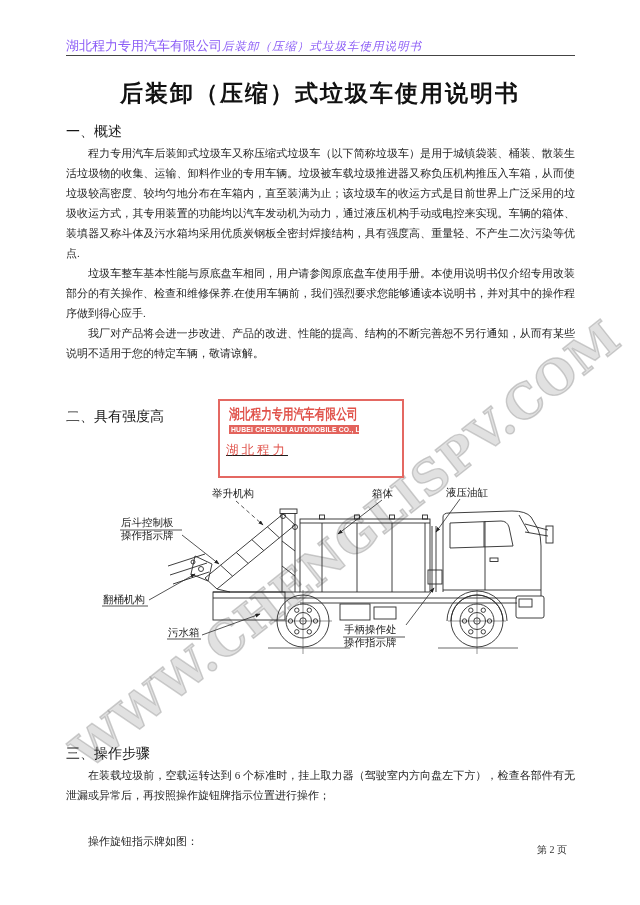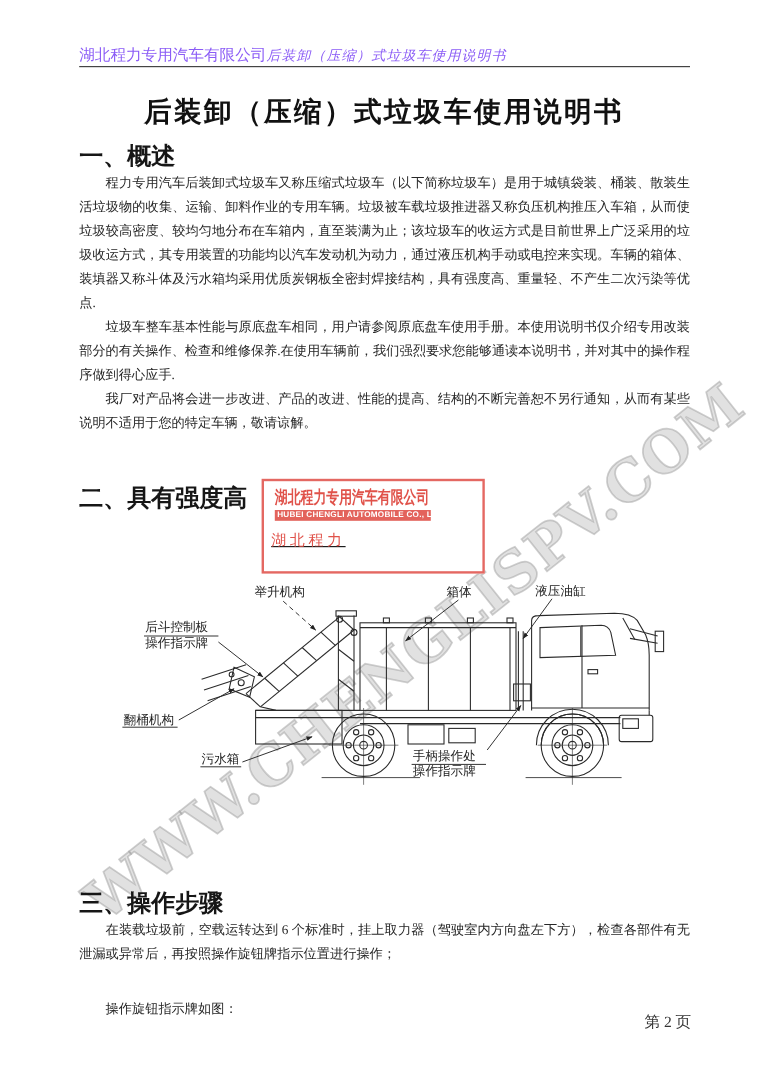--- a/index.html
+++ b/index.html
@@ -8,28 +8,28 @@
   .abs{position:absolute;}
   
   .hdr{left:66px;top:37px;width:520px;font-size:13px;color:#8b5cf6;white-space:nowrap;z-index:2;}
   .hdr .h2{font-size:11.5px;font-style:italic;letter-spacing:1px;}
   .hdr-rule{left:66px;top:55px;width:509px;height:0;border-top:1.3px solid #444;z-index:2;}
   
   .title{left:0;top:78px;width:640px;text-align:center;font-size:23px;font-weight:bold;
          letter-spacing:2px;font-family:"Liberation Sans",sans-serif;color:#111;z-index:2;}
   
   .text-col{left:66px;top:122px;width:509px;z-index:2;}
-  .sec-h{font-size:20px;font-weight:bold;font-family:"Liberation Sans",sans-serif;
+  .sec-h{font-size:14px;font-weight:normal;font-family:"Liberation Sans",sans-serif;
          color:#161616;line-height:18px;margin:0 0 3px 0;}
   .para{font-size:11px;line-height:20px;text-align:justify;text-indent:2em;margin:0;color:#262626;}
   .sec2-h{left:66px;top:407px;z-index:2;}
   .sec3{left:66px;top:744px;width:509px;z-index:2;}
   .sec3 .gap{margin-top:26px;}
   
-  .footer{left:537px;top:843px;font-size:13px;color:#333;z-index:2;}
+  .footer{left:537px;top:843px;font-size:10px;color:#333;z-index:2;}
   
   .wm{left:10px;top:537px;width:620px;text-align:center;transform:rotate(-38.5deg);
       font-family:"DejaVu Serif",serif;font-weight:bold;font-size:47px;letter-spacing:1px;
       color:rgba(193,193,193,0.48);-webkit-text-stroke:1.4px rgba(160,160,160,0.5);
       white-space:nowrap;z-index:1;}
   
   .stamp{left:218px;top:399px;width:186px;height:79px;box-sizing:border-box;
          border:2.5px solid rgba(223,77,70,0.85);background:#fff;z-index:3;
          padding:4px 5px 2px 6px;}
   .stamp-row1{display:flex;align-items:flex-start;}

